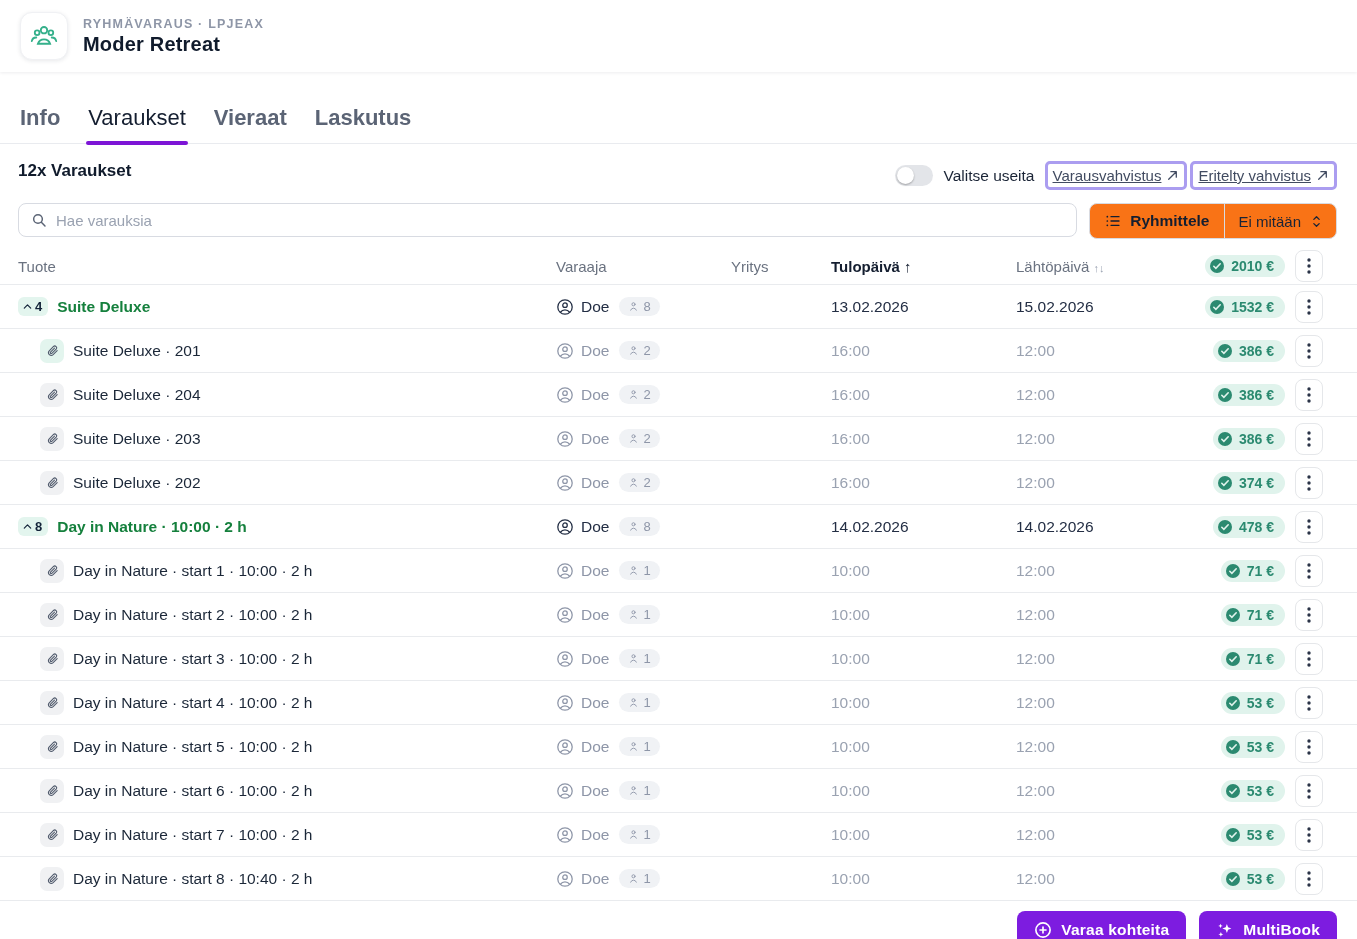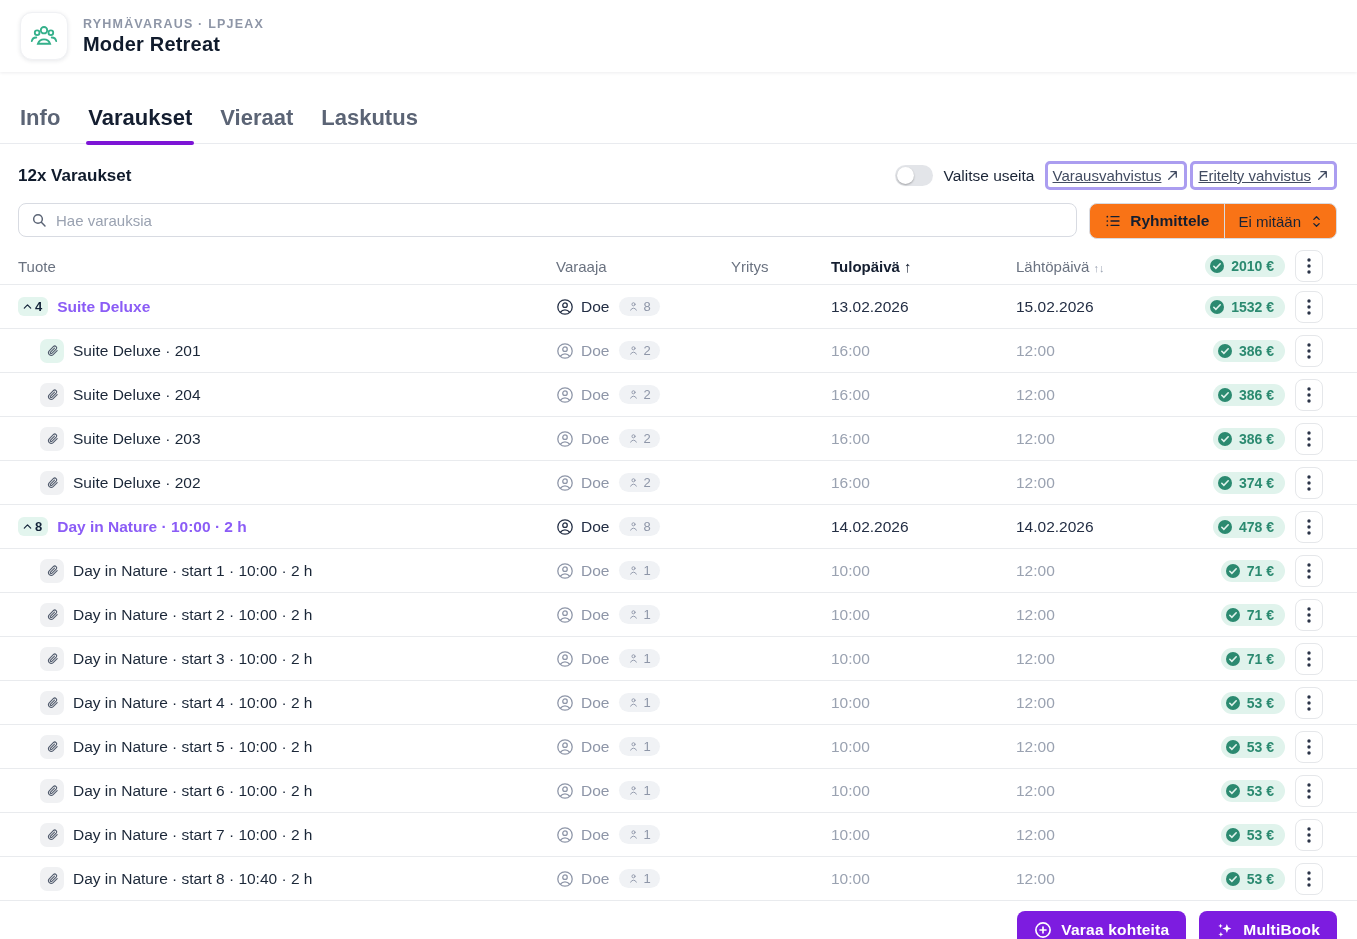--- a/index.html
+++ b/index.html
@@ -11,26 +11,26 @@
     padding:9px 20px; background:#fff; box-shadow:0 1px 3px rgba(20,30,50,.08); position:relative; z-index:2; }
   .logo-card { width:48px; height:48px; border-radius:12px; background:#fff;
     border:1px solid #f0f1f4; box-shadow:0 1px 4px rgba(20,30,50,.10);
     display:flex; align-items:center; justify-content:center; }
   .hdr-breadcrumb { font-size:12.5px; letter-spacing:1.2px; color:#8e96a7; font-weight:600; }
   .hdr-title { font-size:20px; font-weight:800; color:#101b2c; margin-top:2px; letter-spacing:.2px; }
 
   
   .tabs { display:flex; gap:28px; padding:0 20px; margin-top:27px; border-bottom:1px solid #e9ebef; }
   .tab { font-size:22px; font-weight:600; color:#5b6475; padding:6px 0 12px; position:relative; cursor:pointer; }
-  .tab.active { color:#141e30; font-weight:700; }
+  .tab.active { color:#141e30; font-weight:400; }
   .tab.active::after { content:""; position:absolute; left:-2px; right:-2px; bottom:-2px;
     height:4px; border-radius:3px; background:#7d15d6; }
 
   
-  .toolbar { display:flex; align-items:center; justify-content:space-between; margin:17px 20px 13px 18px; }
+  .toolbar { display:flex; align-items:flex-start; justify-content:space-between; margin:17px 20px 13px 18px; }
   .count-title { font-size:17px; font-weight:800; color:#101b2c; }
   .toolbar-right { display:flex; align-items:center; gap:10px; }
   .toggle { width:38px; height:21px; border-radius:999px; background:#e3e5e9; position:relative; cursor:pointer; }
   .toggle .knob { position:absolute; left:2px; top:2px; width:17px; height:17px; border-radius:50%;
     background:#fff; box-shadow:0 1px 2px rgba(0,0,0,.3); }
   .multi-label { font-size:15.5px; color:#1a2436; }
   .hl-box { border:3px solid #ab9df0; border-radius:5px; padding:3px 5px; display:flex; align-items:center; }
   .conf-link { font-size:15px; color:#414b61; text-decoration:underline; display:flex; align-items:center; gap:5px; cursor:pointer; }
 
   
@@ -51,21 +51,21 @@
   
   .grid { display:grid; grid-template-columns:538px 175px 100px 185px 180px 1fr 46px;
     align-items:center; padding:0 16px 0 18px; }
   .thead { height:37px; margin-top:9px; border-bottom:1px solid #e9ebee; color:#6a7280; font-size:15px; }
   .thead .sorted { color:#141e30; font-weight:700; }
   .sort-icons { color:#9aa2b1; }
   .row { height:44px; border-bottom:1px solid #e9ebee; }
   .cell-tuote { display:flex; align-items:center; gap:9px; }
   .row.sub .cell-tuote { padding-left:22px; }
   .title { font-size:15.5px; color:#1b2738; }
-  .row.group .title { font-weight:700; color:#8b5cf6; }
+  .row.group .title { font-weight:700; color:#15803d; }
   .count-pill { background:#e3f5ee; border-radius:6px; padding:2px 6px 2px 4px; display:inline-flex;
     align-items:center; gap:2px; font-size:13px; font-weight:700; color:#14243a; }
   .clip-pill { width:24px; height:24px; border-radius:7px; background:#f0f1f3;
     display:flex; align-items:center; justify-content:center; color:#515b6d; }
   .clip-pill.mint { background:#e3f5ee; }
   .cell-varaaja { display:flex; align-items:center; gap:7px; font-size:15.5px; color:#8e96a8; }
   .row.group .cell-varaaja { color:#232e44; }
   .guests-pill { background:#f0f2f5; border-radius:999px; padding:2px 9px; font-size:13px;
     color:#8e96a8; display:inline-flex; align-items:center; gap:4px; margin-left:3px; }
   .cell-date { font-size:15.5px; color:#9aa2b1; }

